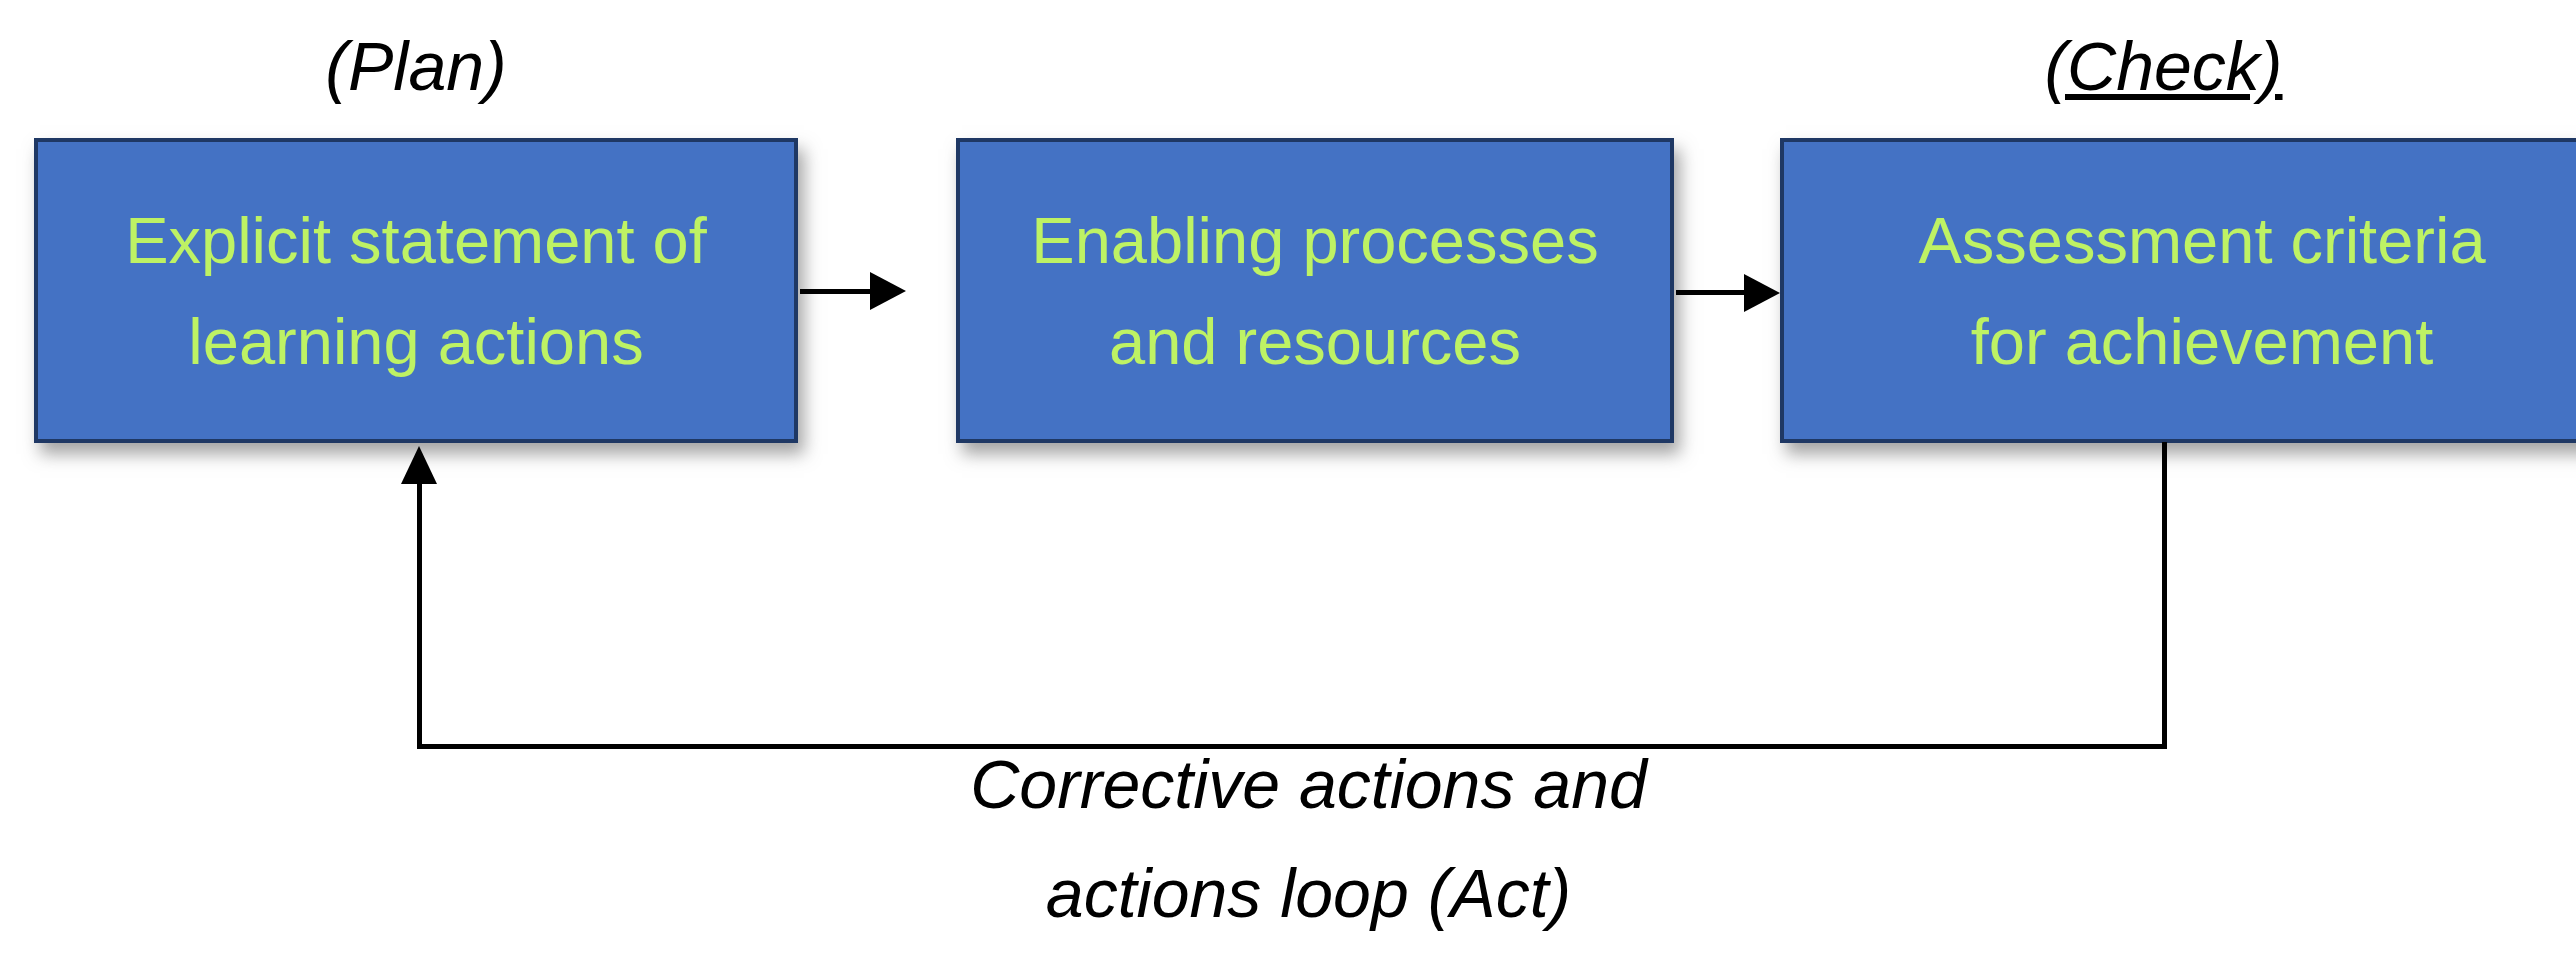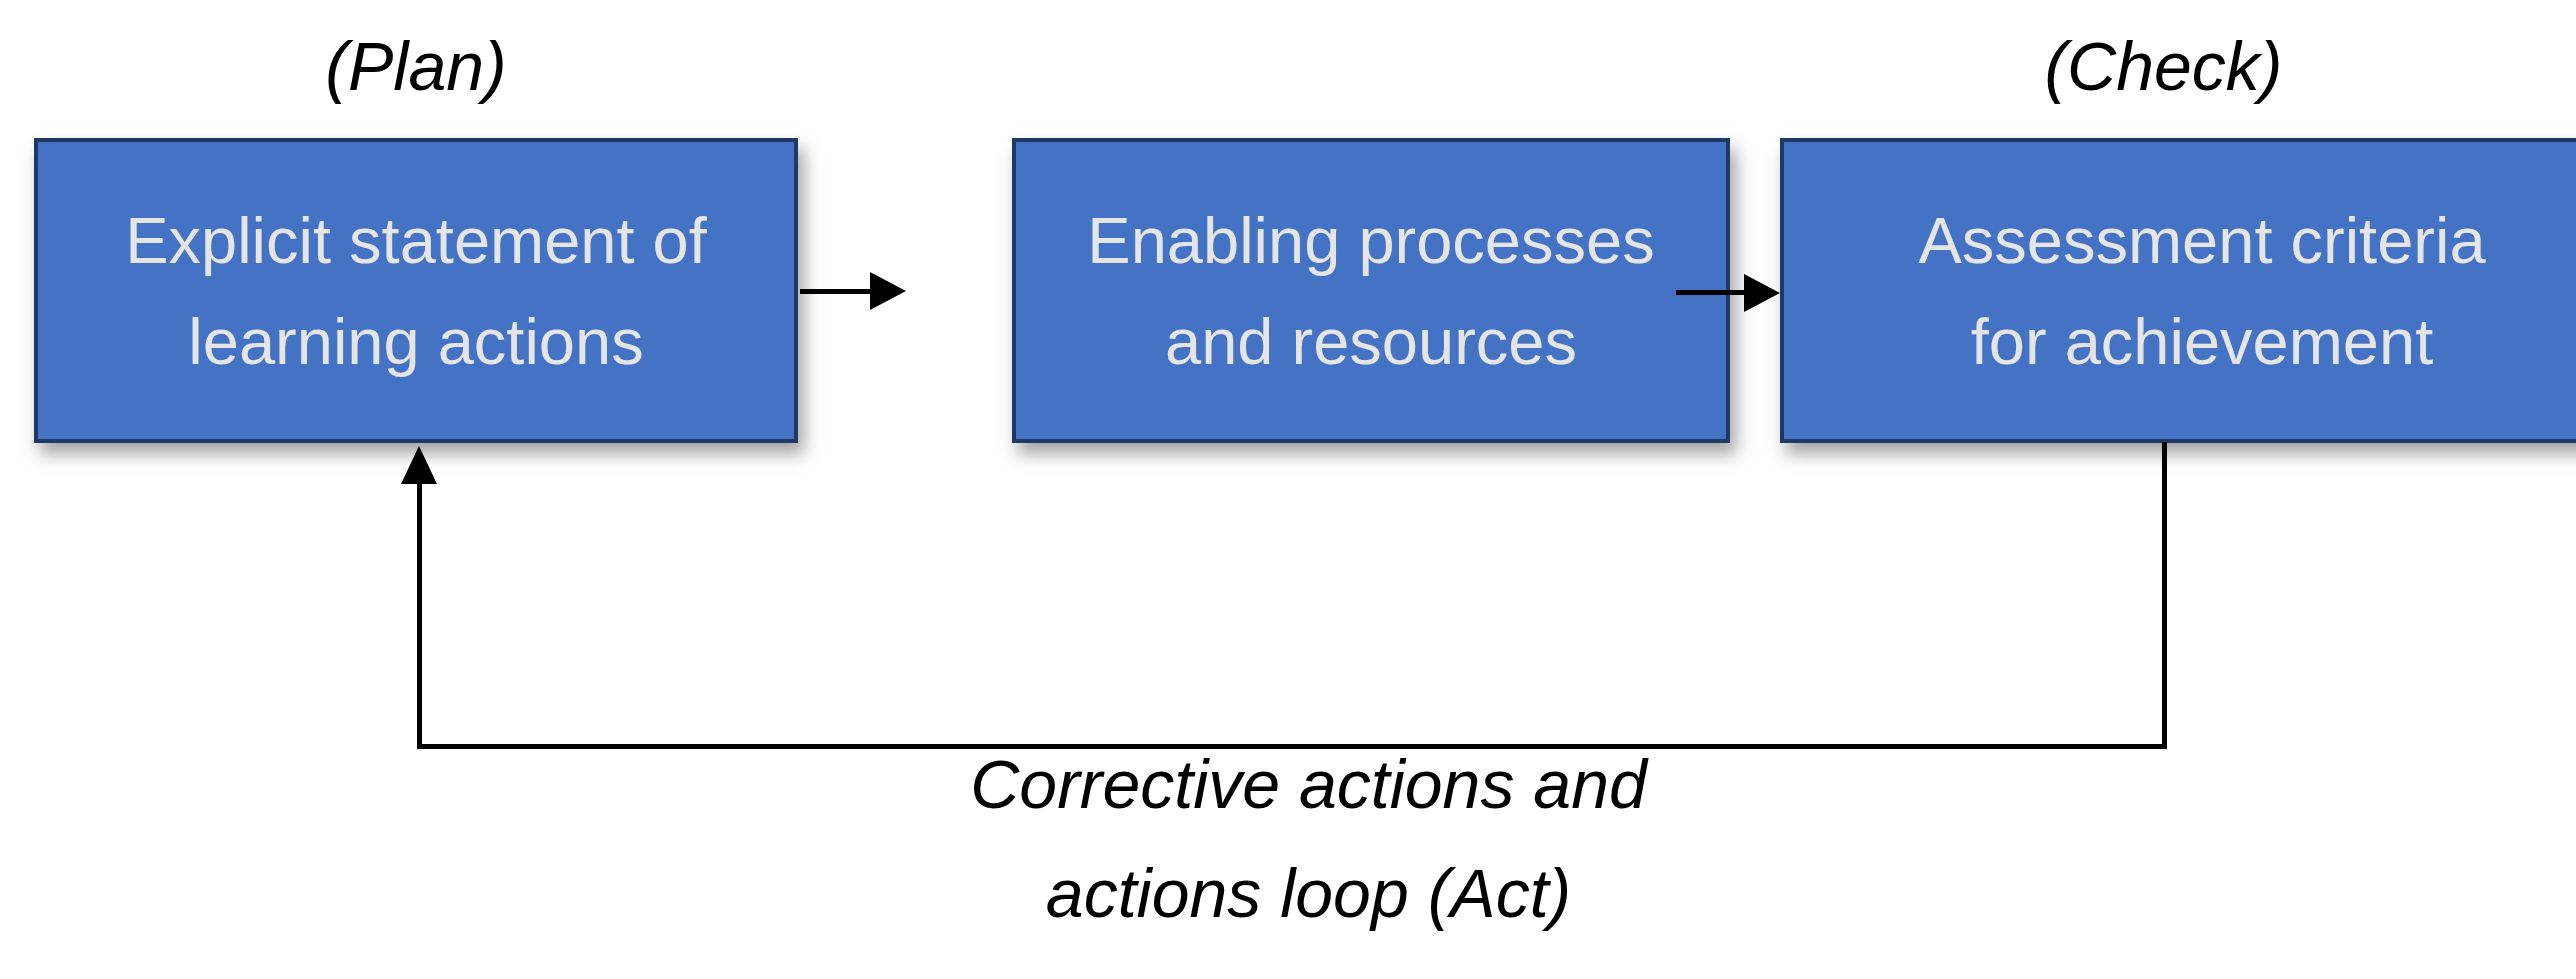--- a/index.html
+++ b/index.html
@@ -33,21 +33,21 @@
     background: #4472C4;
     border: 4.5px solid #1F3864;
     box-sizing: border-box;
     box-shadow: 6.3px 10.8px 16px rgba(90, 90, 90, 0.55);
     display: flex;
     align-items: center;
     justify-content: center;
   }
   .box-text {
     text-align: center;
-    color: #e5e5e5;
+    color: #bef264;
     font-size: 65px;
     line-height: 101px;
   }
   .box-text span {
     display: block;
     white-space: nowrap;
   }
   .h-line {
     position: absolute;
     height: 4.5px;
@@ -89,30 +89,30 @@
     display: block;
     white-space: nowrap;
   }
 </style>
 </head>
 <body>
 
 <div class="diagram">
 
   <div class="phase-label" style="left:34px; width:764px;">(Plan)</div>
-  <div class="phase-label" style="left:1780px; width:767px;">(Check)</div>
+  <div class="phase-label" style="left:1780px; width:767px;text-decoration:underline;">(Check)</div>
 
   <div class="stage-box" style="left:34px; width:764px;">
     <div class="box-text">
       <span>Explicit statement of</span>
       <span>learning actions</span>
     </div>
   </div>
 
-  <div class="stage-box" style="left:1012px; width:718px;">
+  <div class="stage-box" style="left:956px; width:718px;">
     <div class="box-text">
       <span>Enabling processes</span>
       <span>and resources</span>
     </div>
   </div>
 
   <div class="stage-box" style="left:1780px; width:844px;">
     <div class="box-text">
       <span>Assessment criteria</span>
       <span>for achievement</span>

